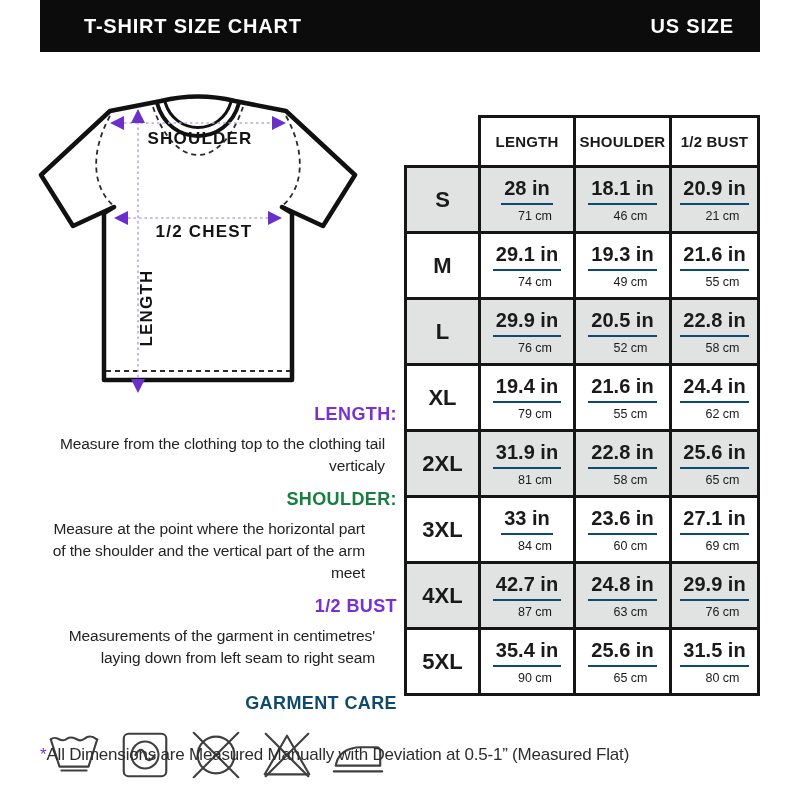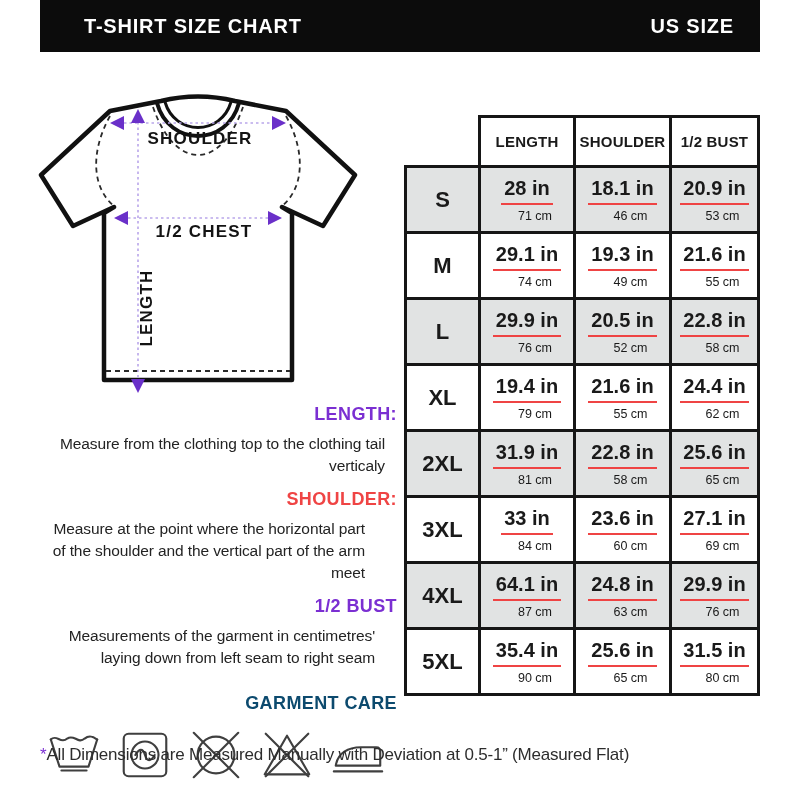--- a/index.html
+++ b/index.html
@@ -25,21 +25,21 @@
   .sizetable th, .sizetable td {
     border:3px solid #161616; text-align:center; vertical-align:middle; padding:0; background:#fff;
   }
   .sizetable .corner { border:none; background:transparent; }
   .sizetable tr.head th { height:50px; font-size:15px; font-weight:bold; letter-spacing:0.2px; }
   .sizetable tr.datarow th, .sizetable tr.datarow td { height:66px; }
   .sizetable tr.shaded th, .sizetable tr.shaded td { background:#e1e3e3; }
   .sizetable .size-label { font-size:22px; font-weight:bold; }
   .cell-in {
     display:inline-block; font-size:20px; font-weight:bold;
-    border-bottom:2px solid #ef4444; padding:0 3px 3px;
+    border-bottom:2px solid #0c4a6e; padding:0 3px 3px;
   }
   .cell-cm { font-size:12.5px; margin-top:4px; font-weight:normal;padding-left:16px; }
 
   
   .info { position:absolute; left:45px; top:404px; width:352px;text-align:right; }
   .info h3 { font-size:18px; font-weight:bold; letter-spacing:0.4px; margin:0 0 8px; }
   .info p  { font-size:15.5px; line-height:1.42; color:#232323; margin:0 0 12px; letter-spacing:-0.1px; }
   .care-row { display:flex; gap:13px; margin-top:12px; }
   .care-row svg { width:58px; height:58px; }
   .care-stroke { stroke:#3f3f3f; stroke-width:2.2; fill:none; stroke-linecap:round; stroke-linejoin:round; }
@@ -103,21 +103,21 @@
         <tr class="head">
       <td class="corner"></td>
       <th>LENGTH</th>
       <th>SHOULDER</th>
       <th>1/2 BUST</th>
     </tr>
     <tr class="datarow shaded">
       <th class="size-label">S</th>
       <td><div class="cell-in">28 in</div><div class="cell-cm">71 cm</div></td>
       <td><div class="cell-in">18.1 in</div><div class="cell-cm">46 cm</div></td>
-      <td><div class="cell-in">20.9 in</div><div class="cell-cm">53 cm</div></td>
+      <td><div class="cell-in">20.9 in</div><div class="cell-cm">21 cm</div></td>
     </tr>
     <tr class="datarow">
       <th class="size-label">M</th>
       <td><div class="cell-in">29.1 in</div><div class="cell-cm">74 cm</div></td>
       <td><div class="cell-in">19.3 in</div><div class="cell-cm">49 cm</div></td>
       <td><div class="cell-in">21.6 in</div><div class="cell-cm">55 cm</div></td>
     </tr>
     <tr class="datarow shaded">
       <th class="size-label">L</th>
       <td><div class="cell-in">29.9 in</div><div class="cell-cm">76 cm</div></td>
@@ -137,37 +137,37 @@
       <td><div class="cell-in">25.6 in</div><div class="cell-cm">65 cm</div></td>
     </tr>
     <tr class="datarow">
       <th class="size-label">3XL</th>
       <td><div class="cell-in">33 in</div><div class="cell-cm">84 cm</div></td>
       <td><div class="cell-in">23.6 in</div><div class="cell-cm">60 cm</div></td>
       <td><div class="cell-in">27.1 in</div><div class="cell-cm">69 cm</div></td>
     </tr>
     <tr class="datarow shaded">
       <th class="size-label">4XL</th>
-      <td><div class="cell-in">64.1 in</div><div class="cell-cm">87 cm</div></td>
+      <td><div class="cell-in">42.7 in</div><div class="cell-cm">87 cm</div></td>
       <td><div class="cell-in">24.8 in</div><div class="cell-cm">63 cm</div></td>
       <td><div class="cell-in">29.9 in</div><div class="cell-cm">76 cm</div></td>
     </tr>
     <tr class="datarow">
       <th class="size-label">5XL</th>
       <td><div class="cell-in">35.4 in</div><div class="cell-cm">90 cm</div></td>
       <td><div class="cell-in">25.6 in</div><div class="cell-cm">65 cm</div></td>
       <td><div class="cell-in">31.5 in</div><div class="cell-cm">80 cm</div></td>
     </tr>
   </tbody>
     </table>
 
   <div class="info">
     <h3 style="color:#7b2fd2">LENGTH:</h3>
     <p style="width:340px">Measure from the clothing top to the clothing tail verticaly</p>
-    <h3 style="color:#ef4444">SHOULDER:</h3>
+    <h3 style="color:#15803d">SHOULDER:</h3>
     <p style="width:320px">Measure at the point where the horizontal part of the shoulder and the vertical part of the arm meet</p>
     <h3 style="color:#7b2fd2">1/2 BUST</h3>
     <p style="width:330px">Measurements of the garment in centimetres' laying down from left seam to right seam</p>
     <h3 style="color:#0c4a6e; margin-top:24px">GARMENT CARE</h3>
 
     <div class="care-row">
       <svg viewBox="0 0 60 60">
         <path class="care-stroke" d="M6,14 C12,8 16,19 23,13 C30,8 34,19 41,13 C46,9 50,11 54,14"></path>
         <path class="care-stroke" d="M6,14 L15,42 L45,42 L54,14"></path>
         <path class="care-stroke" d="M17,46 L43,46"></path>

